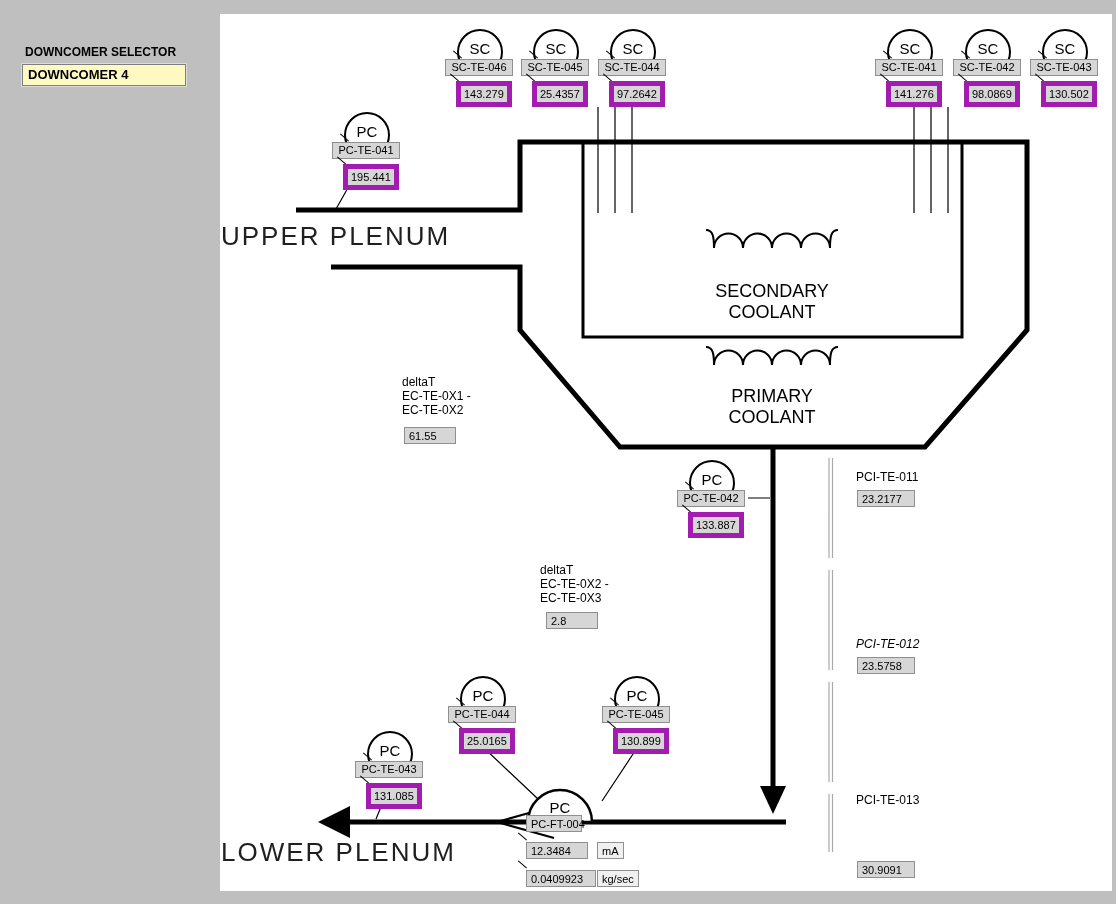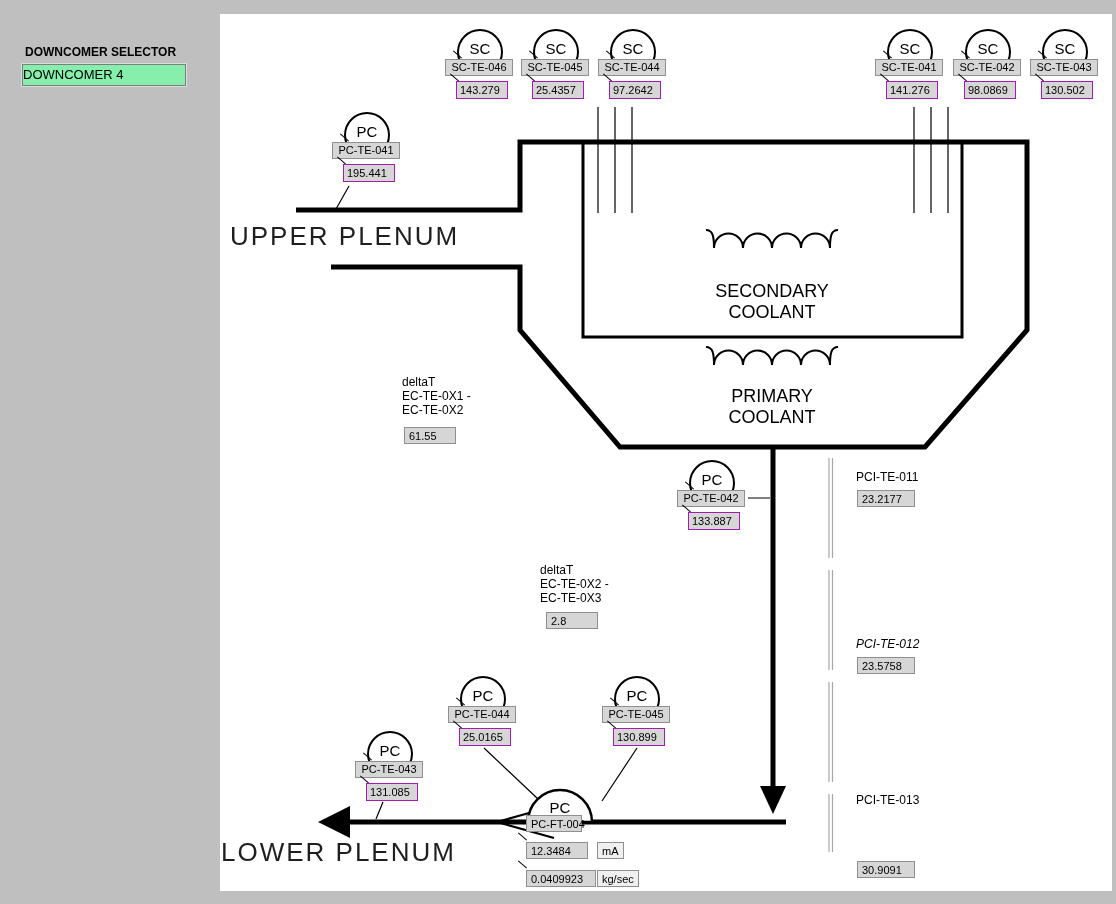--- a/index.html
+++ b/index.html
@@ -12,35 +12,35 @@
   .plenum{position:absolute;font-size:26px;letter-spacing:2px;color:#1f1f1f;white-space:nowrap;}
   .coolant{position:absolute;width:200px;text-align:center;font-size:18px;line-height:21px;}
 
   .gauge{position:absolute;width:70px;height:72px;}
   .dial{position:absolute;left:12px;top:0;width:46px;height:46px;border:2px solid #000;
         border-radius:50%;background:#fff;text-align:center;font-size:15px;padding-top:9px;
         box-sizing:border-box;}
   .gtag{position:absolute;left:0;top:30px;width:68px;height:17px;box-sizing:border-box;
         background:#d6d6d6;border:1px solid #8f8f8f;font-size:11px;line-height:14px;text-align:center;}
   .gval{position:absolute;left:11px;top:52px;height:17px;min-width:52px;box-sizing:border-box;
-        background:#d6d6d6;border:1px solid #a21caf;font-size:11px;line-height:14px;
+        background:#d6d6d6;border:5px solid #a21caf;font-size:11px;line-height:14px;
         padding:1px 3px 15px;white-space:nowrap;}
   .tick{position:absolute;width:11px;height:1px;background:#000;transform:rotate(40deg);}
   .t1{left:7px;top:25px;}
   .t2{left:4px;top:48px;}
 
   .databox{position:absolute;height:17px;box-sizing:border-box;background:#d6d6d6;
            border:1px solid #8f8f8f;font-size:11px;line-height:14px;padding:1px 4px 0;white-space:nowrap;}
   .unitbox{position:absolute;height:17px;box-sizing:border-box;background:#f0f0f0;
            border:1px solid #8f8f8f;font-size:11px;line-height:14px;padding:1px 4px 0;white-space:nowrap;}
 
   #selector-label{position:absolute;left:25px;top:45px;font-size:12px;font-weight:bold;}
-  #selector{position:absolute;left:22px;top:64px;width:164px;height:22px;background:#86efac;
+  #selector{position:absolute;left:22px;top:64px;width:164px;height:22px;background:#fef9c3;
             border:1px solid #7e7e7e;box-shadow:0 0 0 1px #dcdcdc;font-size:13px;line-height:20px;
-            box-sizing:border-box;cursor:pointer;}
+            padding-left:5px;box-sizing:border-box;cursor:pointer;font-weight:bold;}
   .ft-pc{position:absolute;left:536px;top:799px;width:48px;text-align:center;font-size:15px;}
 </style>
 </head>
 <body>
 
 <div id="canvas"></div>
 
 <div id="selector-label">DOWNCOMER SELECTOR</div>
 <div id="selector">
   <span>DOWNCOMER 4</span>
@@ -70,21 +70,21 @@
 
   <line x1="829" y1="458" x2="829" y2="852" stroke="#a8a8a8" stroke-width="1.2" stroke-dasharray="100 12"></line>
   <line x1="832.5" y1="458" x2="832.5" y2="852" stroke="#a8a8a8" stroke-width="1.2" stroke-dasharray="100 12"></line>
 
   <polygon points="318,822 350,806 350,838" fill="#000"></polygon>
   <polygon points="760,786 786,786 773,814" fill="#000"></polygon>
 
   <path d="M 528 822 A 32 32 0 0 1 592 822 Z" fill="#fff" stroke="#000" stroke-width="2.5"></path>
 </svg>
 
-<div class="plenum" style="left:221px;top:221px;margin-left:9px;">UPPER PLENUM</div>
+<div class="plenum" style="left:221px;top:221px;">UPPER PLENUM</div>
 <div class="plenum" style="left:221px;top:837px;">LOWER PLENUM</div>
 
 <div class="coolant" style="left:672px;top:281px;">
   <div>SECONDARY</div>
   <div>COOLANT</div>
 </div>
 <div class="coolant" style="left:672px;top:386px;">
   <div>PRIMARY</div>
   <div>COOLANT</div>
 </div>

